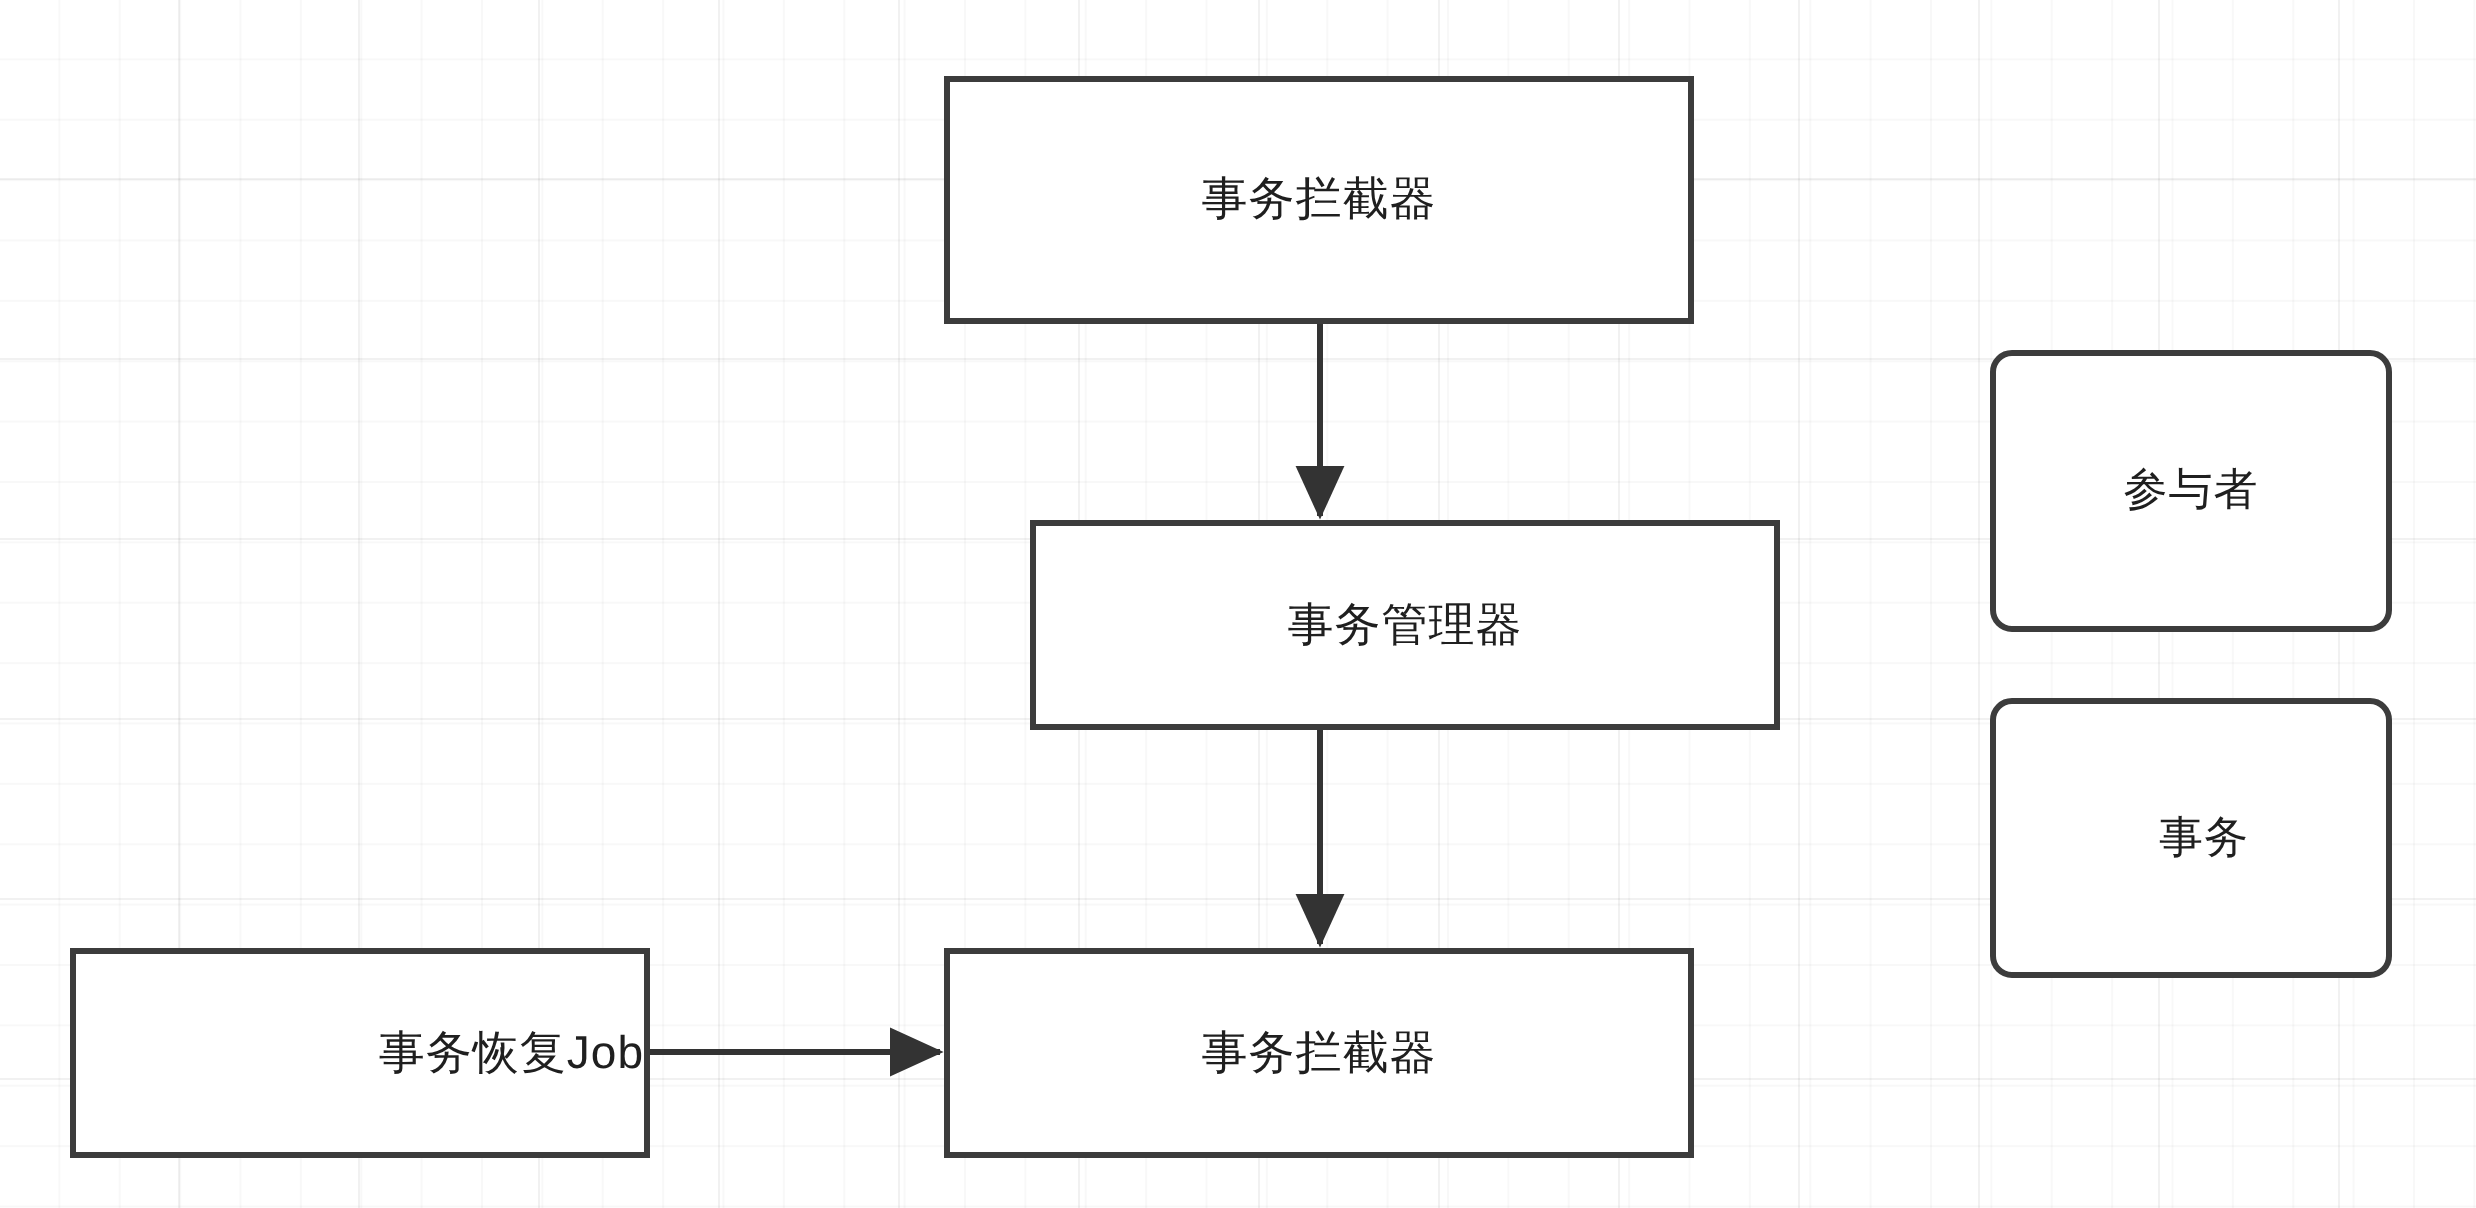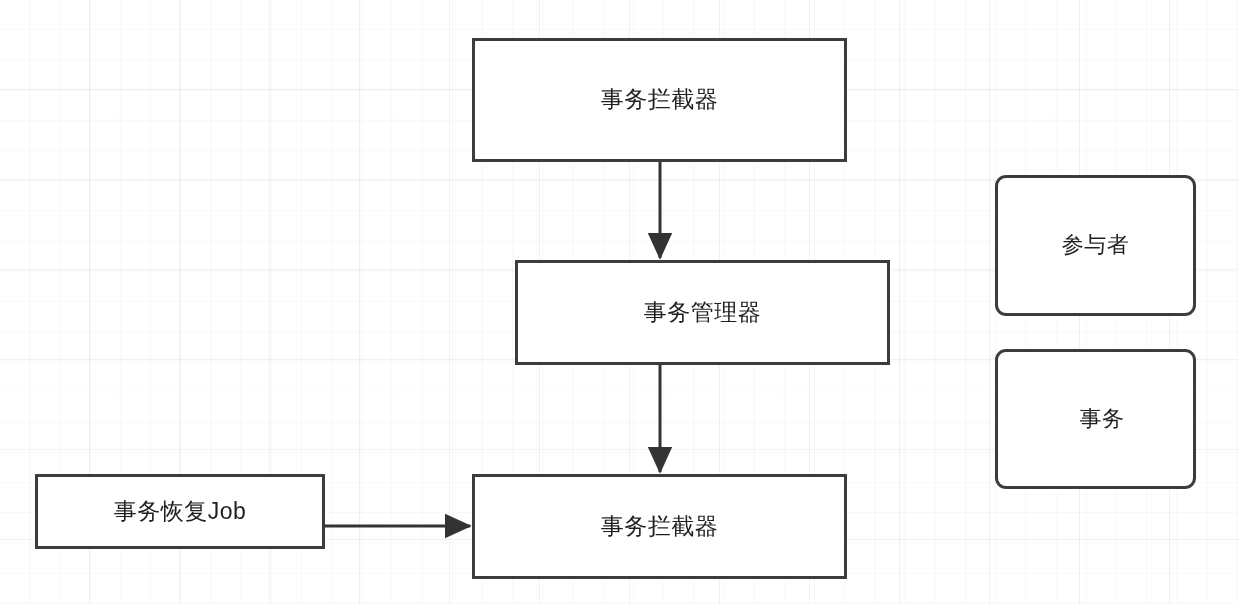--- a/index.html
+++ b/index.html
@@ -88,21 +88,21 @@
   </div>
 
   <div class="node" style="left:472px; top:260px; width:375px; height:105px;margin-left:43px;">
     <span class="node-label">事务管理器</span>
   </div>
 
   <div class="node" style="left:472px; top:474px; width:375px; height:105px;">
     <span class="node-label">事务拦截器</span>
   </div>
 
-  <div class="node" style="left:35px; top:474px; width:290px; height:75px;">
+  <div class="node" style="left:35px; top:474px; width:290px; height:105px;justify-content:flex-end;">
     <span class="node-label">事务恢复Job</span>
   </div>
 
   <div class="node rounded" style="left:995px; top:147px; width:201px; height:141px;margin-top:28px;">
     <span class="node-label">参与者</span>
   </div>
 
   <div class="node rounded" style="left:995px; top:349px; width:201px; height:140px;padding-left:13px;">
     <span class="node-label">事务</span>
   </div>

